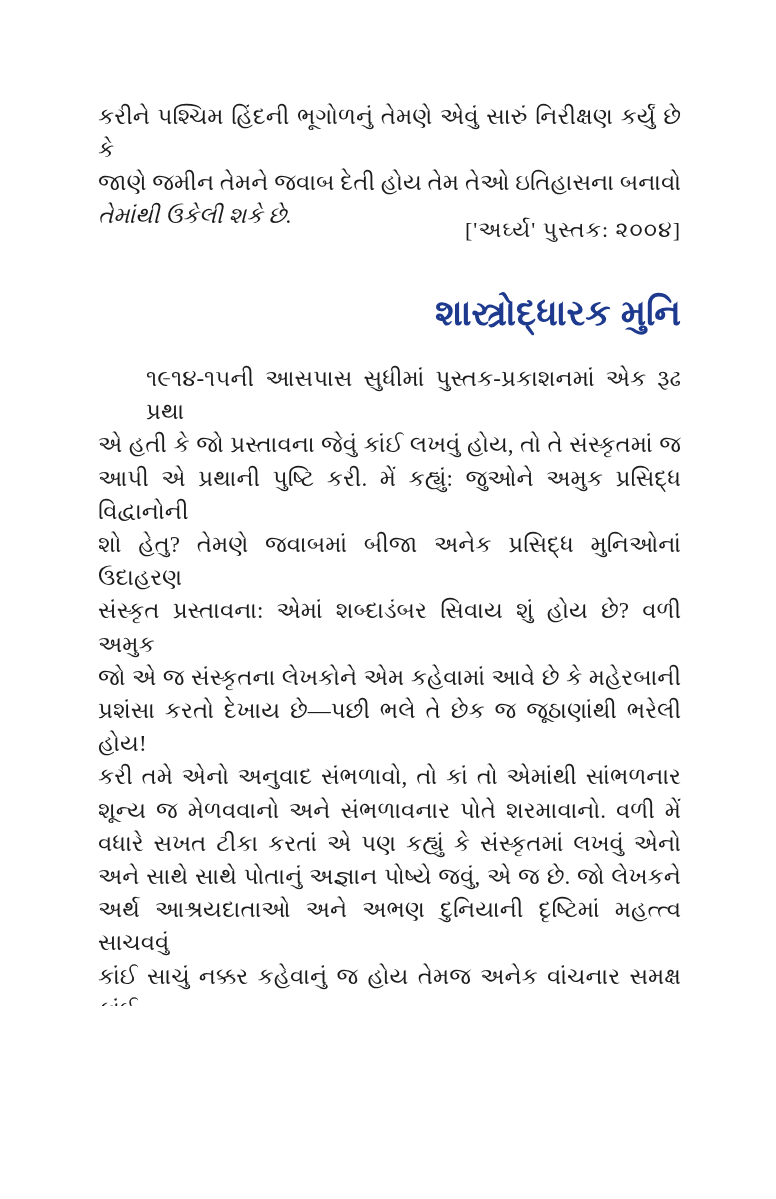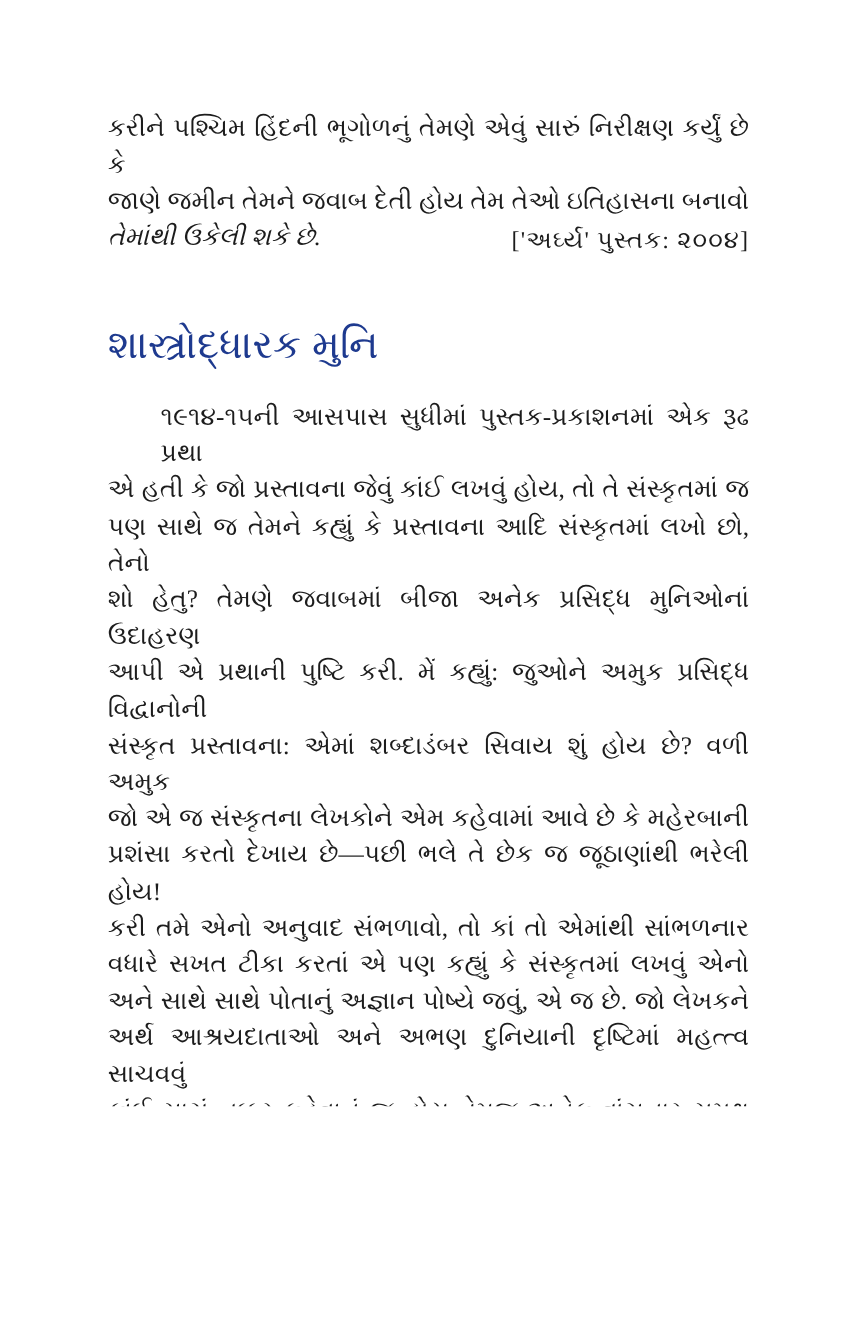--- a/index.html
+++ b/index.html
@@ -21,30 +21,30 @@
     position: absolute;
     left: 98px;
     width: 583px;
   }
   .intro-paragraph {
     top: 100px;
     font-size: 23px;
     line-height: 33px;
   }
   .attribution {
-    top: 205px;
+    top: 217px;
     text-align: right;
     font-size: 22px;
     letter-spacing: 1px;
   }
   .section-title {
     top: 292px;
-    text-align: left;
+    text-align: right;
     font-size: 36px;
-    font-weight: 400;
+    font-weight: 700;
     font-family: "Liberation Sans", "DejaVu Sans", sans-serif;
     color: var(--heading, #1e3a8f);
   }
   .main-paragraph {
     top: 362px;
     font-size: 23px;
     line-height: 33.2px;
   }
   .jline {
     text-align: justify;
@@ -86,27 +86,27 @@
     <div class="lline">તેમાંથી ઉકેલી શકે છે.</div>
   </div>
 
   <div class="column attribution">['અર્ઘ્ય' પુસ્તક: ૨૦૦૪]</div>
 
   <div class="column section-title">શાસ્ત્રોદ્ધારક મુનિ</div>
 
   <div class="column main-paragraph">
     <div class="jline indent-first">૧૯૧૪-૧૫ની આસપાસ સુધીમાં પુસ્તક-પ્રકાશનમાં એક રૂઢ પ્રથા</div>
     <div class="jline">એ હતી કે જો પ્રસ્તાવના જેવું કાંઈ લખવું હોય, તો તે સંસ્કૃતમાં જ</div>
-    <div class="jline">પણ સાથે જ તેમને કહ્યું કે પ્રસ્તાવના આદિ સંસ્કૃતમાં લખો છો, તેનો</div>
+    <div class="jline">આપી એ પ્રથાની પુષ્ટિ કરી. મેં કહ્યું: જુઓને અમુક પ્રસિદ્ધ વિદ્વાનોની</div>
     <div class="jline">શો હેતુ? તેમણે જવાબમાં બીજા અનેક પ્રસિદ્ધ મુનિઓનાં ઉદાહરણ</div>
-    <div class="jline">આપી એ પ્રથાની પુષ્ટિ કરી. મેં કહ્યું: જુઓને અમુક પ્રસિદ્ધ વિદ્વાનોની</div>
     <div class="jline">સંસ્કૃત પ્રસ્તાવના: એમાં શબ્દાડંબર સિવાય શું હોય છે? વળી અમુક</div>
     <div class="jline">જો એ જ સંસ્કૃતના લેખકોને એમ કહેવામાં આવે છે કે મહેરબાની</div>
     <div class="jline">પ્રશંસા કરતો દેખાય છે—પછી ભલે તે છેક જ જૂઠાણાંથી ભરેલી હોય!</div>
     <div class="jline">કરી તમે એનો અનુવાદ સંભળાવો, તો કાં તો એમાંથી સાંભળનાર</div>
+    <div class="jline">શૂન્ય જ મેળવવાનો અને સંભળાવનાર પોતે શરમાવાનો. વળી મેં</div>
     <div class="jline">વધારે સખત ટીકા કરતાં એ પણ કહ્યું કે સંસ્કૃતમાં લખવું એનો</div>
     <div class="jline">અને સાથે સાથે પોતાનું અજ્ઞાન પોષ્યે જવું, એ જ છે. જો લેખકને</div>
     <div class="jline">અર્થ આશ્રયદાતાઓ અને અભણ દુનિયાની દૃષ્ટિમાં મહત્ત્વ સાચવવું</div>
     <div class="jline">કાંઈ સાચું નક્કર કહેવાનું જ હોય તેમજ અનેક વાંચનાર સમક્ષ કાંઈ</div>
 
   </div>
 
   <div class="column footer-caption">અરધીસદીની વાચનયાત્રા (સમગ્ર) — 3222</div>
 
   <div class="back-triangle" title=""></div>

